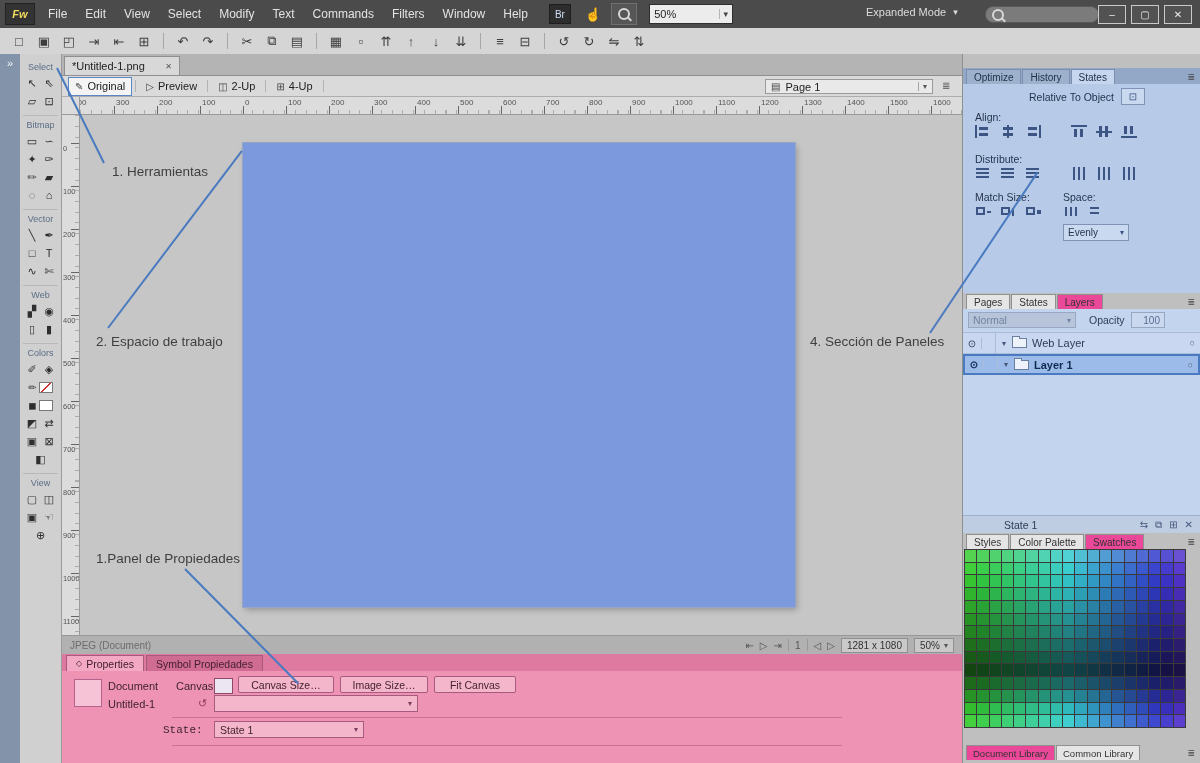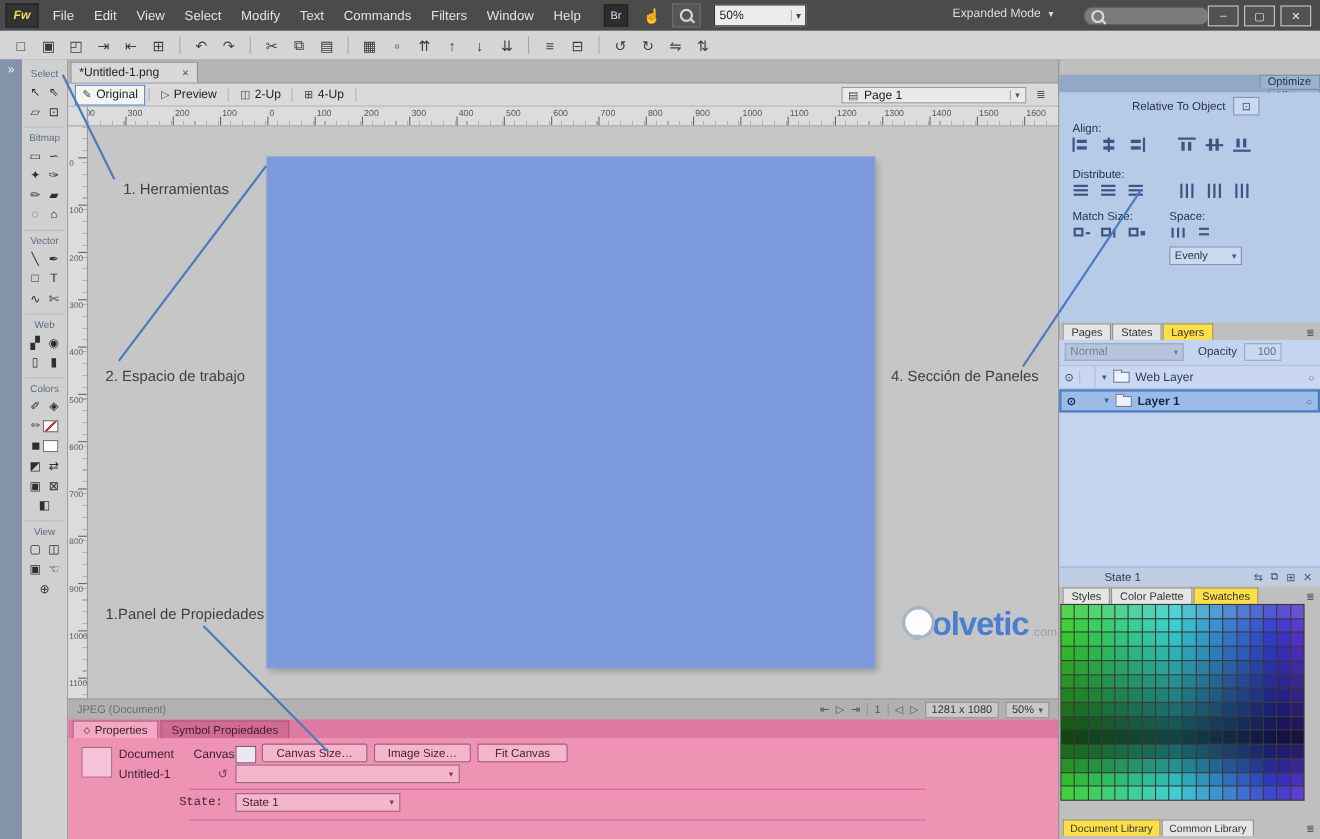--- a/index.html
+++ b/index.html
@@ -101,24 +101,24 @@
             display:flex;align-items:center;justify-content:space-between;padding:0 5px;box-sizing:border-box;}
   .p-select .dd{font-size:8px;color:#7e3b5c;}
   .canvas-well{position:absolute;left:152px;top:7px;width:17px;height:14px;background:#ece6f2;border:1px solid #8d4a68;}
   .p-sep{position:absolute;left:110px;right:120px;height:1px;background:#d06e93;}
   .reset-ic{position:absolute;left:136px;top:26px;font-size:11px;color:#8b3a5c;}
 
   
   .rightcol{position:absolute;left:962px;top:54px;width:238px;bottom:0;background:#bfbfbf;border-left:1px solid #8f8f8f;box-sizing:border-box;}
   .ptab-row{position:absolute;left:0;right:0;height:16px;display:flex;align-items:flex-end;padding-left:3px;gap:1px;font-size:10px;}
   .ptab-row .ptab{height:15px;padding:0 7px;display:flex;align-items:center;border:1px solid #909090;border-bottom:none;background:#e5e5e5;color:#333;box-sizing:border-box;white-space:nowrap;}
-  .ptab-row .ptab.active{background:#fde047;}
+  .ptab-row .ptab.active{background:#ec4899;}
   .pmenu{margin-left:auto;margin-right:5px;color:#444;font-size:9px;padding-bottom:2px;}
 
-  .align-tabs{top:14px;background:#93a7c6;flex-direction:column;}
+  .align-tabs{top:14px;background:#93a7c6;}
   .align-tabs .ptab{background:#9db1cd;border-color:#7b8fae;color:#22324a;}
   .align-tabs .ptab.active{background:#c5d6ee;}
   .align-body{position:absolute;left:0;right:0;top:30px;height:209px;background:#b7cbe9;font-size:10.5px;color:#24344d;}
   .a-label{position:absolute;}
   .rel-btn{position:absolute;left:158px;top:4px;width:24px;height:17px;background:#c9d9f0;border:1px solid #7e93b5;
            display:flex;align-items:center;justify-content:center;font-size:10px;color:#3a5382;box-sizing:border-box;}
   .icon-row{position:absolute;display:flex;gap:9px;align-items:center;}
   .icon-row .gap{width:12px;height:1px;}
   .ai{position:relative;width:16px;height:13px;display:inline-block;}
   .ai i,.ai b{position:absolute;background:#3c5585;}
@@ -896,18 +896,13 @@
 
   <div class="anno-line" style="left: 57px; top: 67px; width: 106px; transform: rotate(63.7deg); background: rgb(74, 122, 191);"></div>
   <div class="anno-line" style="left: 108px; top: 327px; width: 222px; transform: rotate(-52.9deg); background: rgb(74, 122, 191);"></div>
   <div class="anno-line" style="left: 185px; top: 568px; width: 161px; transform: rotate(45.3deg); background: rgb(74, 122, 191);"></div>
   <div class="anno-line" style="left: 930px; top: 332px; width: 193px; transform: rotate(-56.2deg); background: rgb(74, 122, 191);"></div>
   <div class="anno" style="left:112px;top:164px;">1. Herramientas</div>
   <div class="anno" style="left:96px;top:334px;">2. Espacio de trabajo</div>
   <div class="anno" style="left:96px;top:551px;">1.Panel de Propiedades</div>
   <div class="anno" style="left:810px;top:334px;">4. Sección de Paneles</div>
 
-  <div class="watermark">
-    <span class="bulb"></span>
-    <span class="wm-text">olvetic</span>
-    <span class="wm-suffix">.com</span>
-  </div>
 </div>
 
 </body></html>

